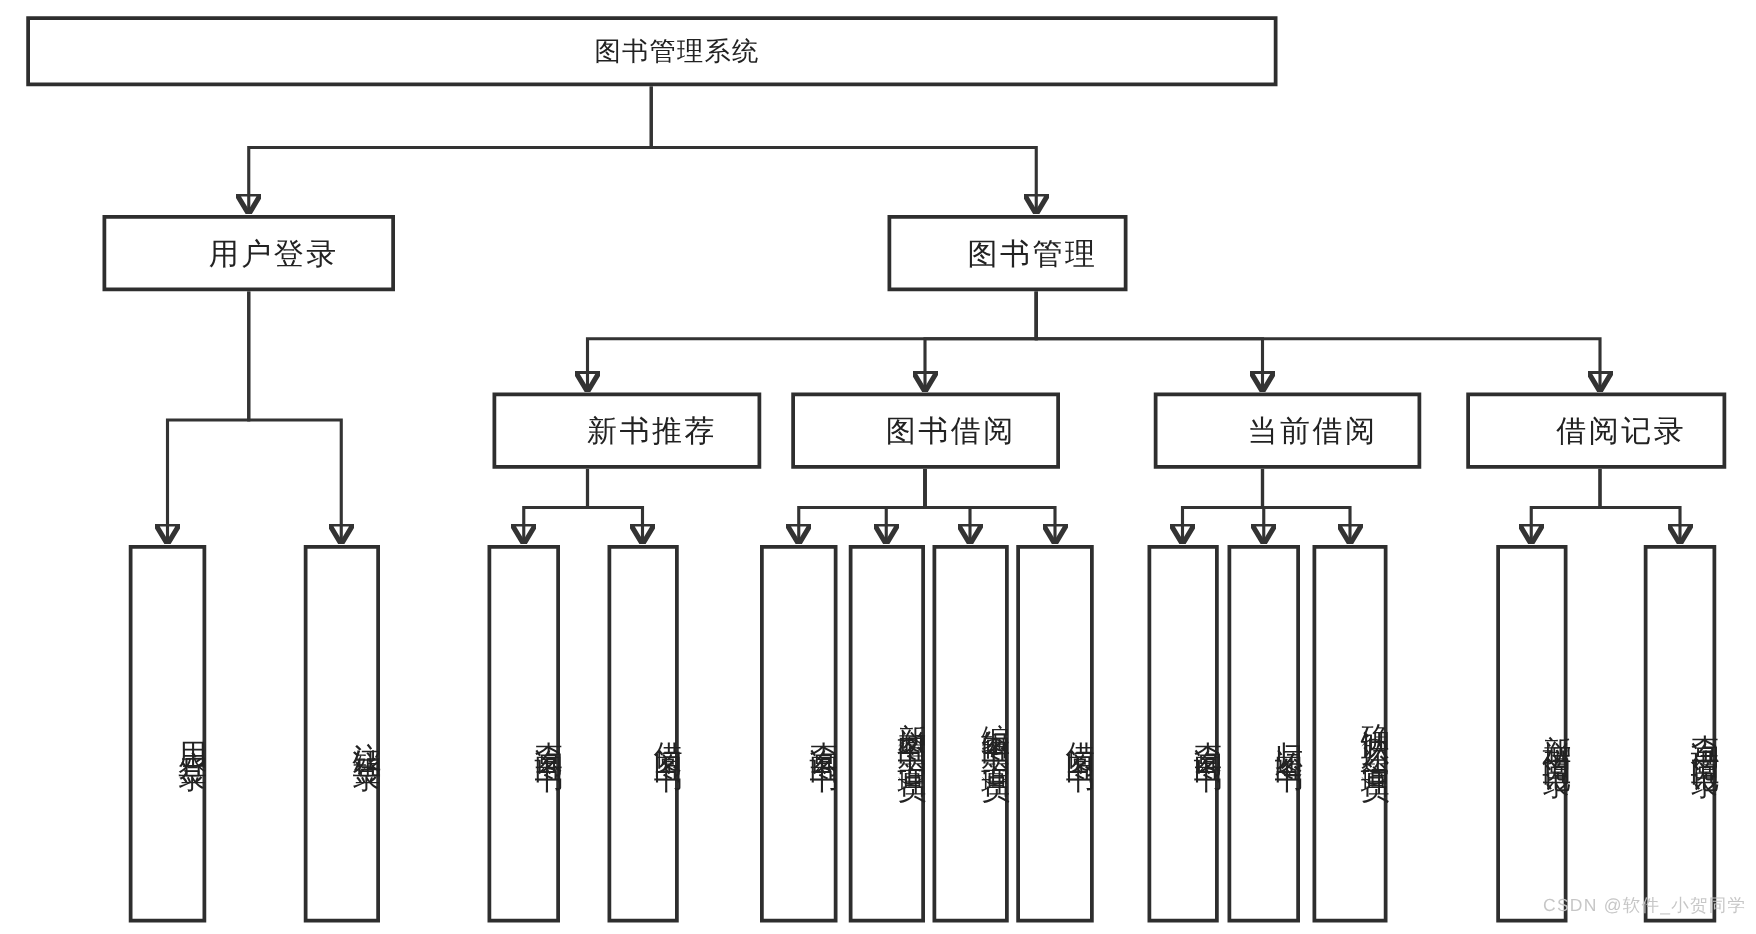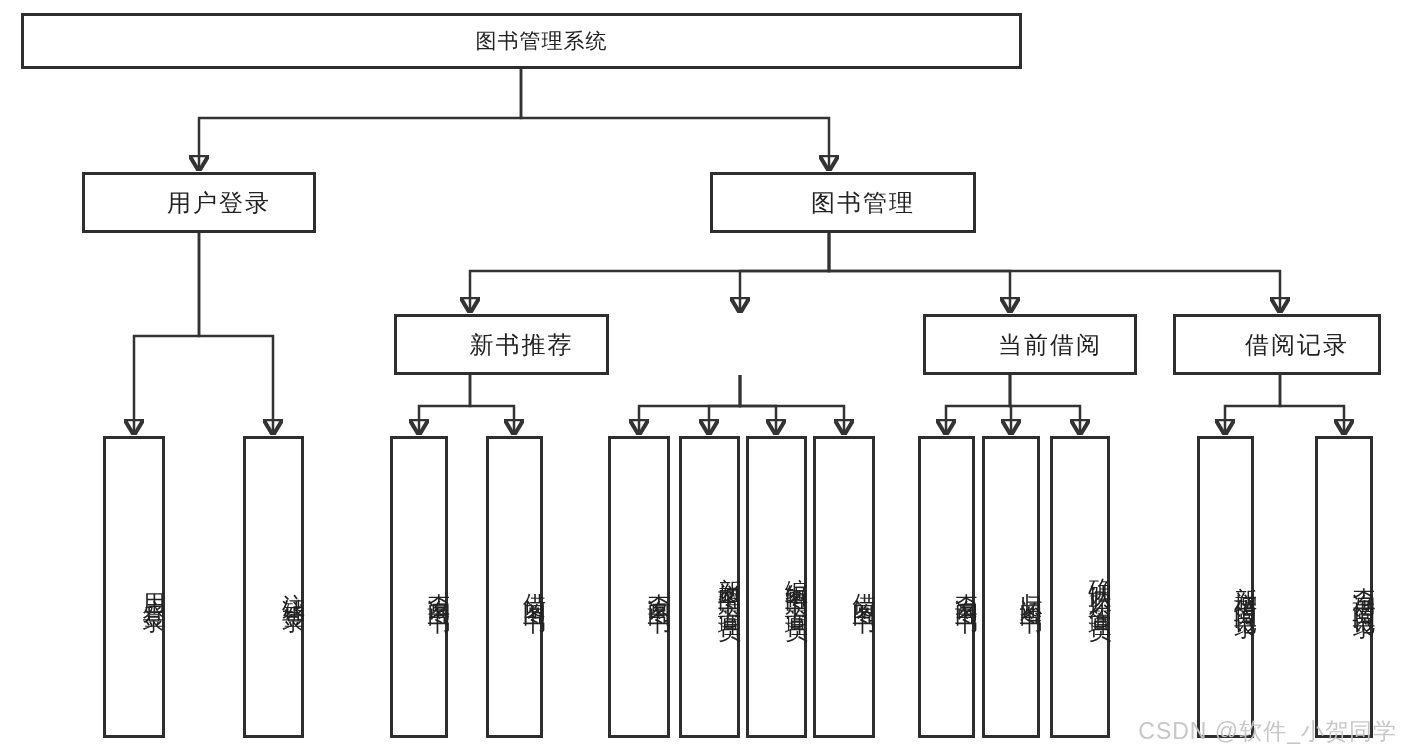--- a/index.html
+++ b/index.html
@@ -45,21 +45,21 @@
   }
   #connectors path{
     fill:none;
     stroke:#333333;
     stroke-width:2.5;
   }
   #watermark{
     position:absolute;
     right:8px;
     top:716px;
-    font-size:23px;
+    font-size:14px;
     color:#c4c4c4;
     letter-spacing:1px;
     white-space:nowrap;
     z-index:3;
     opacity:0.95;
   }
 </style>
 </head>
 <body>
 
@@ -99,26 +99,29 @@
     <path d="M1280,375 L1280,406 L1344,406 L1344,433" marker-end="url(#arrow)"></path>
   </svg>
 
   <div class="node root-node" style="left:21px;top:13px;width:1001px;height:56px;">
     <span class="hlabel">图书管理系统</span>
   </div>
 
   <div class="node" style="left:82px;top:172px;width:234px;height:61px;">
     <span class="hlabel">用户登录</span>
   </div>
-  <div class="node" style="left:710px;top:172px;width:266px;height:61px;">
+  <div class="node" style="left:710px;top:172px;width:192px;height:61px;">
     <span class="hlabel">图书管理</span>
   </div>
 
   <div class="node" style="left:363px;top:314px;width:215px;height:61px;margin-left:31px;">
     <span class="hlabel">新书推荐</span>
+  </div>
+  <div class="node" style="left:633px;top:314px;width:215px;height:61px;">
+    <span class="hlabel">图书借阅</span>
   </div>
   <div class="node" style="left:903px;top:314px;width:214px;height:61px;margin-left:20px;">
     <span class="hlabel">当前借阅</span>
   </div>
   <div class="node" style="left:1173px;top:314px;width:208px;height:61px;">
     <span class="hlabel">借阅记录</span>
   </div>
 
   <div class="node leaf" style="left:103px;top:436px;width:62px;height:302px;">
     <span class="vtext">用户登录</span>

